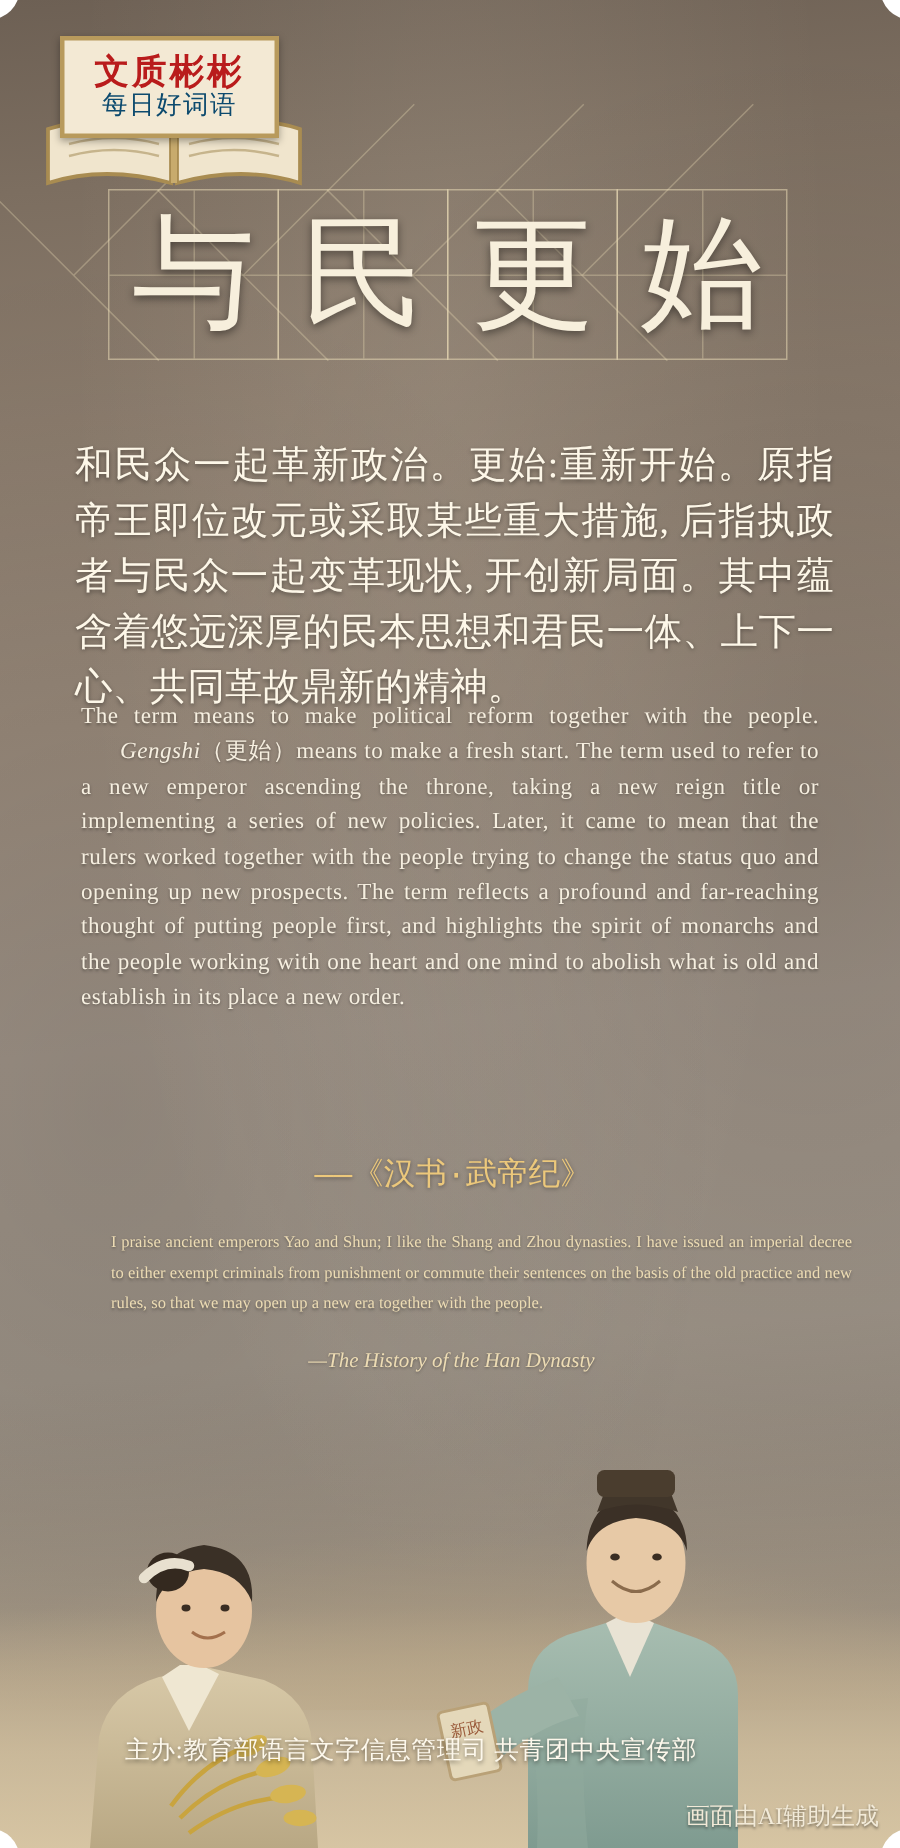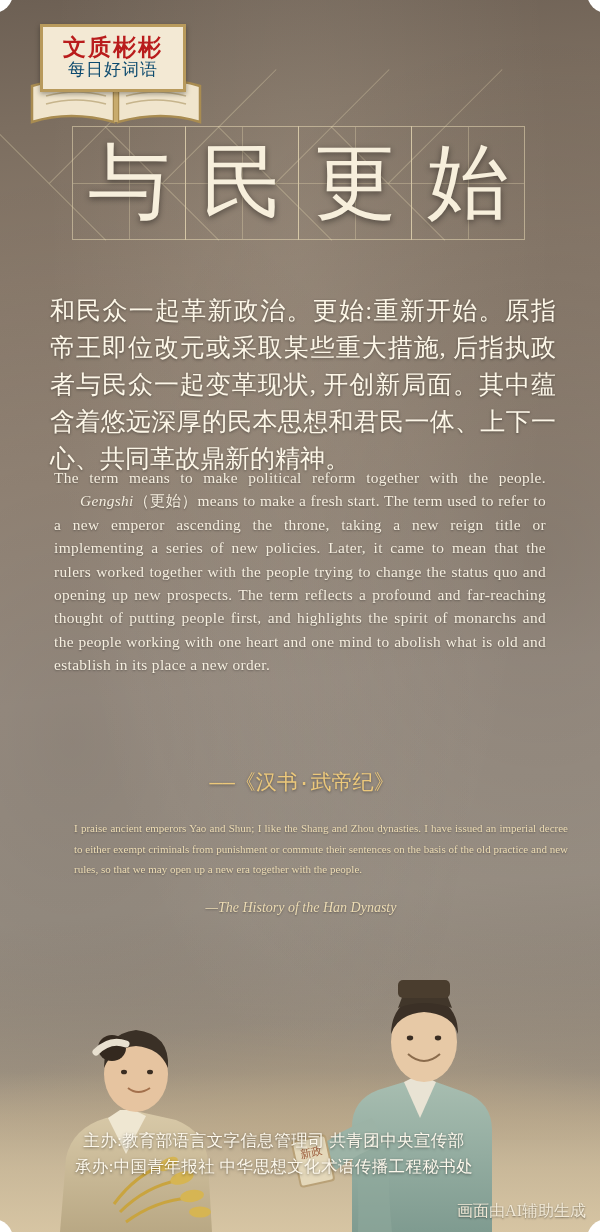--- a/index.html
+++ b/index.html
@@ -415,21 +415,20 @@
     <span>The term means to make political reform together with the people. </span><i>Gengshi</i><span>（更始）means to make a fresh start. The term used to refer to a new emperor ascending the throne, taking a new reign title or implementing a series of new policies. Later, it came to mean that the rulers worked together with the people trying to change the status quo and opening up new prospects. The term reflects a profound and far-reaching thought of putting people first, and highlights the spirit of monarchs and the people working with one heart and one mind to abolish what is old and establish in its place a new order.</span>
   </div>
 
   <div class="zh-quote-src">——《汉书·武帝纪》</div>
 
   <div class="en-quote">I praise ancient emperors Yao and Shun; I like the Shang and Zhou dynasties. I have issued an imperial decree to either exempt criminals from punishment or commute their sentences on the basis of the old practice and new rules, so that we may open up a new era together with the people.</div>
   <div class="en-quote-src">—The History of the Han Dynasty</div>
 
   <div class="footer">
     <div class="f1">主办:教育部语言文字信息管理司  共青团中央宣传部</div>
-    <div class="f2">承办:中国青年报社  中华思想文化术语传播工程秘书处</div>
   </div>
   <div class="ai-note">画面由AI辅助生成</div>
 
   <span class="corner tl"></span>
   <span class="corner tr"></span>
   <span class="corner bl"></span>
   <span class="corner br"></span>
 </div>
 
 </body></html>

